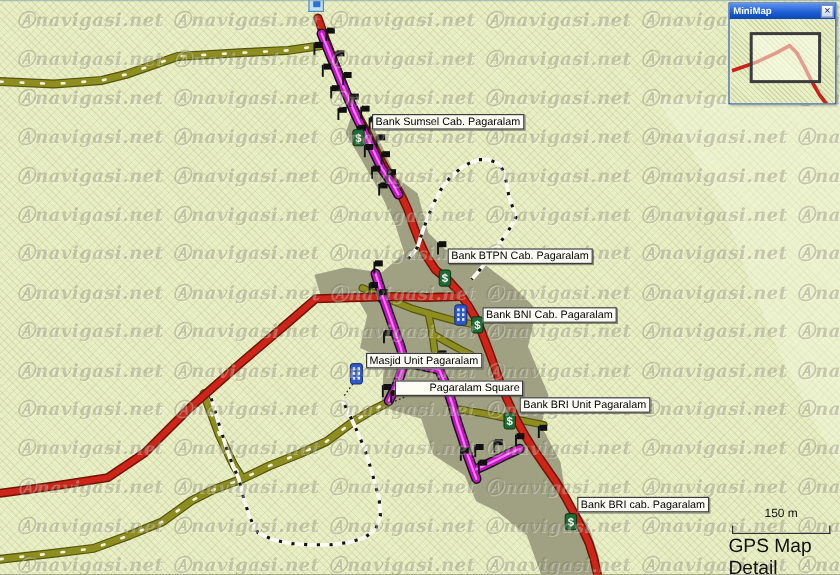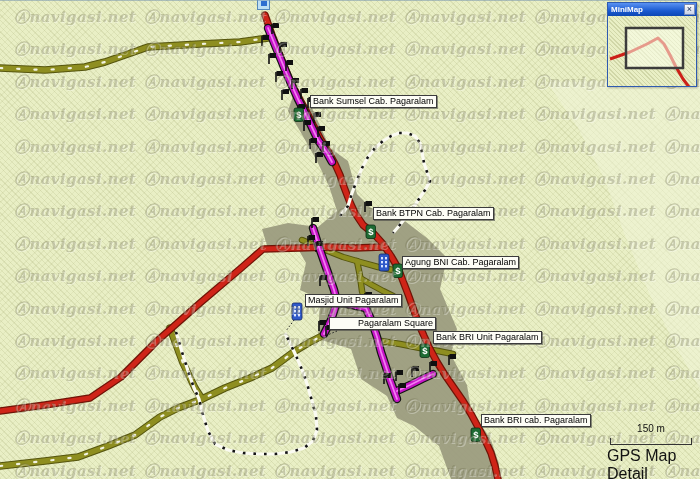--- a/index.html
+++ b/index.html
@@ -365,21 +365,21 @@
       <span class="wm" style="left: 144px; top: 461.6px;">Ⓐnavigasi.net</span>
       <span class="wm" style="left: 274px; top: 461.6px;">Ⓐnavigasi.net</span>
       <span class="wm" style="left: 404px; top: 461.6px;">Ⓐnavigasi.net</span>
       <span class="wm" style="left: 534px; top: 461.6px;">Ⓐnavigasi.net</span>
       <span class="wm" style="left: 664px; top: 461.6px;">Ⓐnavigasi.net</span>
     </div>
 
   <div id="labels">
       <div class="poi-label" style="left: 373px; top: 207px;">Bank BTPN Cab. Pagaralam</div>
       <div class="poi-label" style="left: 310px; top: 95px;">Bank Sumsel Cab. Pagaralam</div>
-      <div class="poi-label" style="left: 402px; top: 256px;">Agung BNI Cab. Pagaralam</div>
+      <div class="poi-label" style="left: 402px; top: 256px;">Bank BNI Cab. Pagaralam</div>
       <div class="poi-label" style="left: 305px; top: 294px;">Masjid Unit Pagaralam</div>
       <div class="poi-label" style="left: 329px; top: 317px; padding-left: 28px;">Pagaralam Square</div>
       <div class="poi-label" style="left: 433px; top: 331px;">Bank BRI Unit Pagaralam</div>
       <div class="poi-label" style="left: 481px; top: 414px;">Bank BRI cab. Pagaralam</div>
     </div>
 
   <div id="topicon">
       <div class="inner"></div>
     </div>
 

